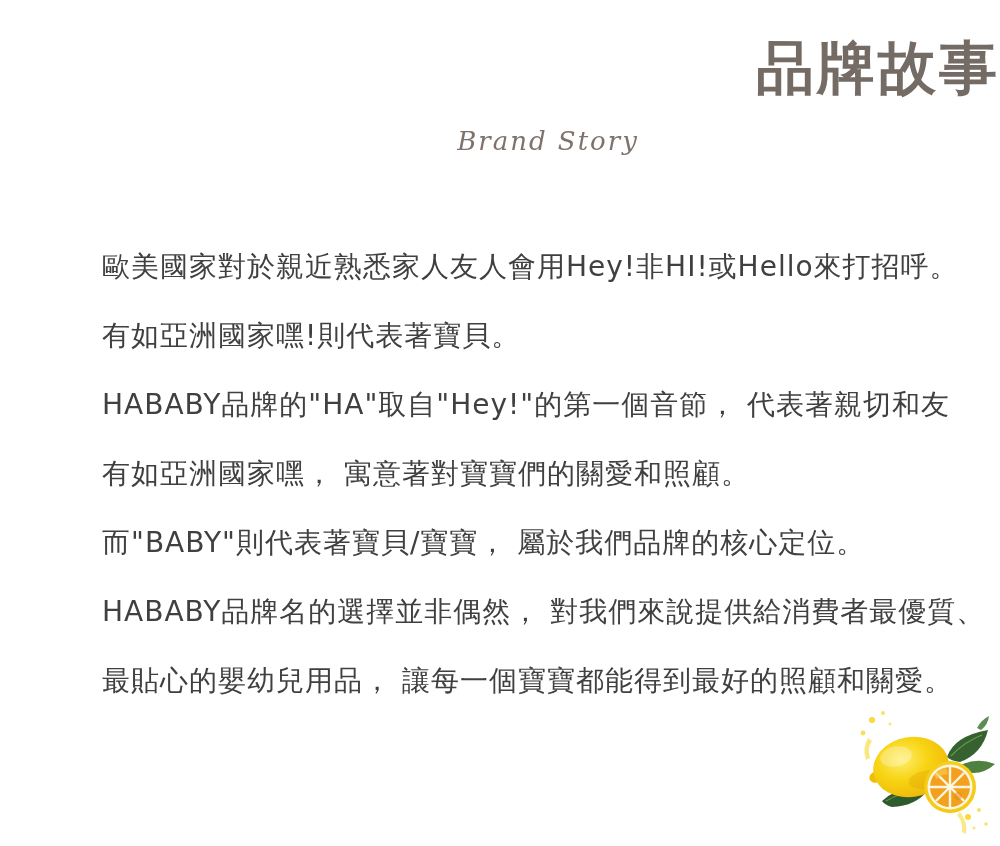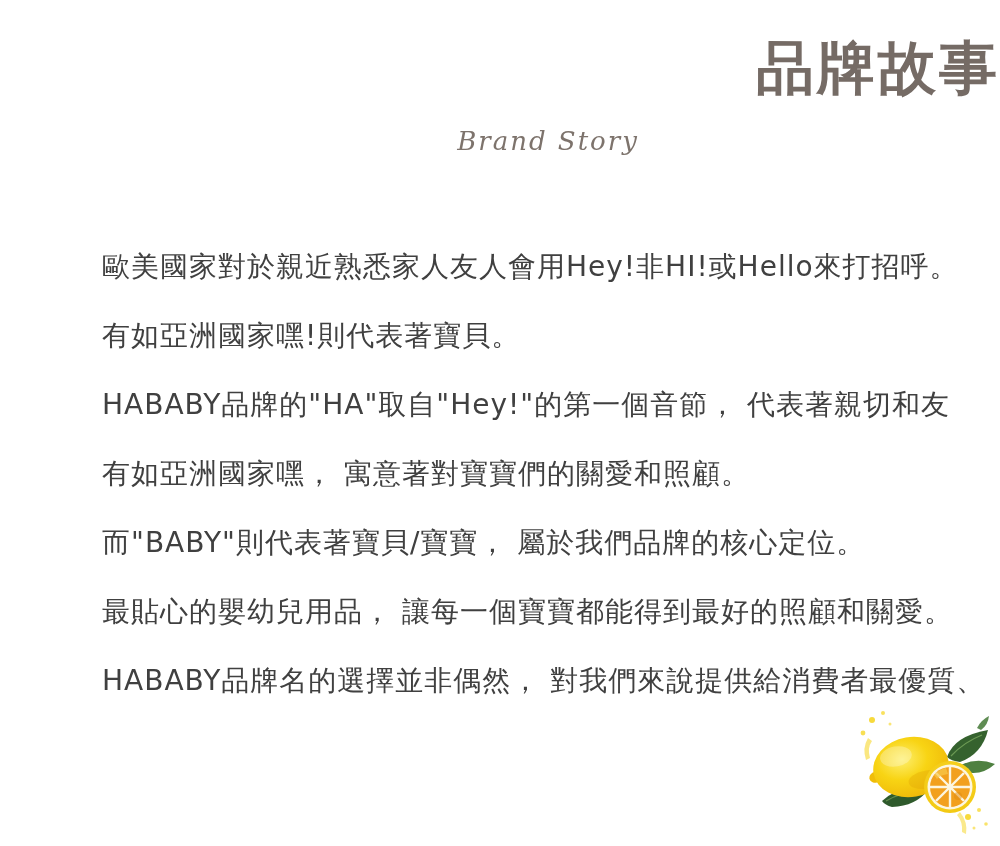--- a/index.html
+++ b/index.html
@@ -68,22 +68,22 @@
   <h1 class="page-title">品牌故事</h1>
 
   <div class="page-subtitle">Brand Story</div>
 
   <div class="story">
     <p>歐美國家對於親近熟悉家人友人會用Hey!非HI!或Hello來打招呼。</p>
     <p>有如亞洲國家嘿!則代表著寶貝。</p>
     <p>HABABY品牌的"HA"取自"Hey!"的第一個音節， 代表著親切和友</p>
     <p>有如亞洲國家嘿， 寓意著對寶寶們的關愛和照顧。</p>
     <p>而"BABY"則代表著寶貝/寶寶， 屬於我們品牌的核心定位。</p>
+    <p>HABABY品牌名的選擇並非偶然， 對我們來說提供給消費者最優質、</p>
     <p>最貼心的嬰幼兒用品， 讓每一個寶寶都能得到最好的照顧和關愛。</p>
-    <p>HABABY品牌名的選擇並非偶然， 對我們來說提供給消費者最優質、</p>
   </div>
 
   <svg class="lemon-art" viewBox="0 0 152 142" aria-hidden="true">
     <defs>
       <radialGradient id="lemonBody" cx="40%" cy="35%" r="75%">
         <stop offset="0%" stop-color="#fdef6e"></stop>
         <stop offset="45%" stop-color="#f8d414"></stop>
         <stop offset="100%" stop-color="#edb306"></stop>
       </radialGradient>
       <radialGradient id="rindGrad" cx="50%" cy="45%" r="60%">

